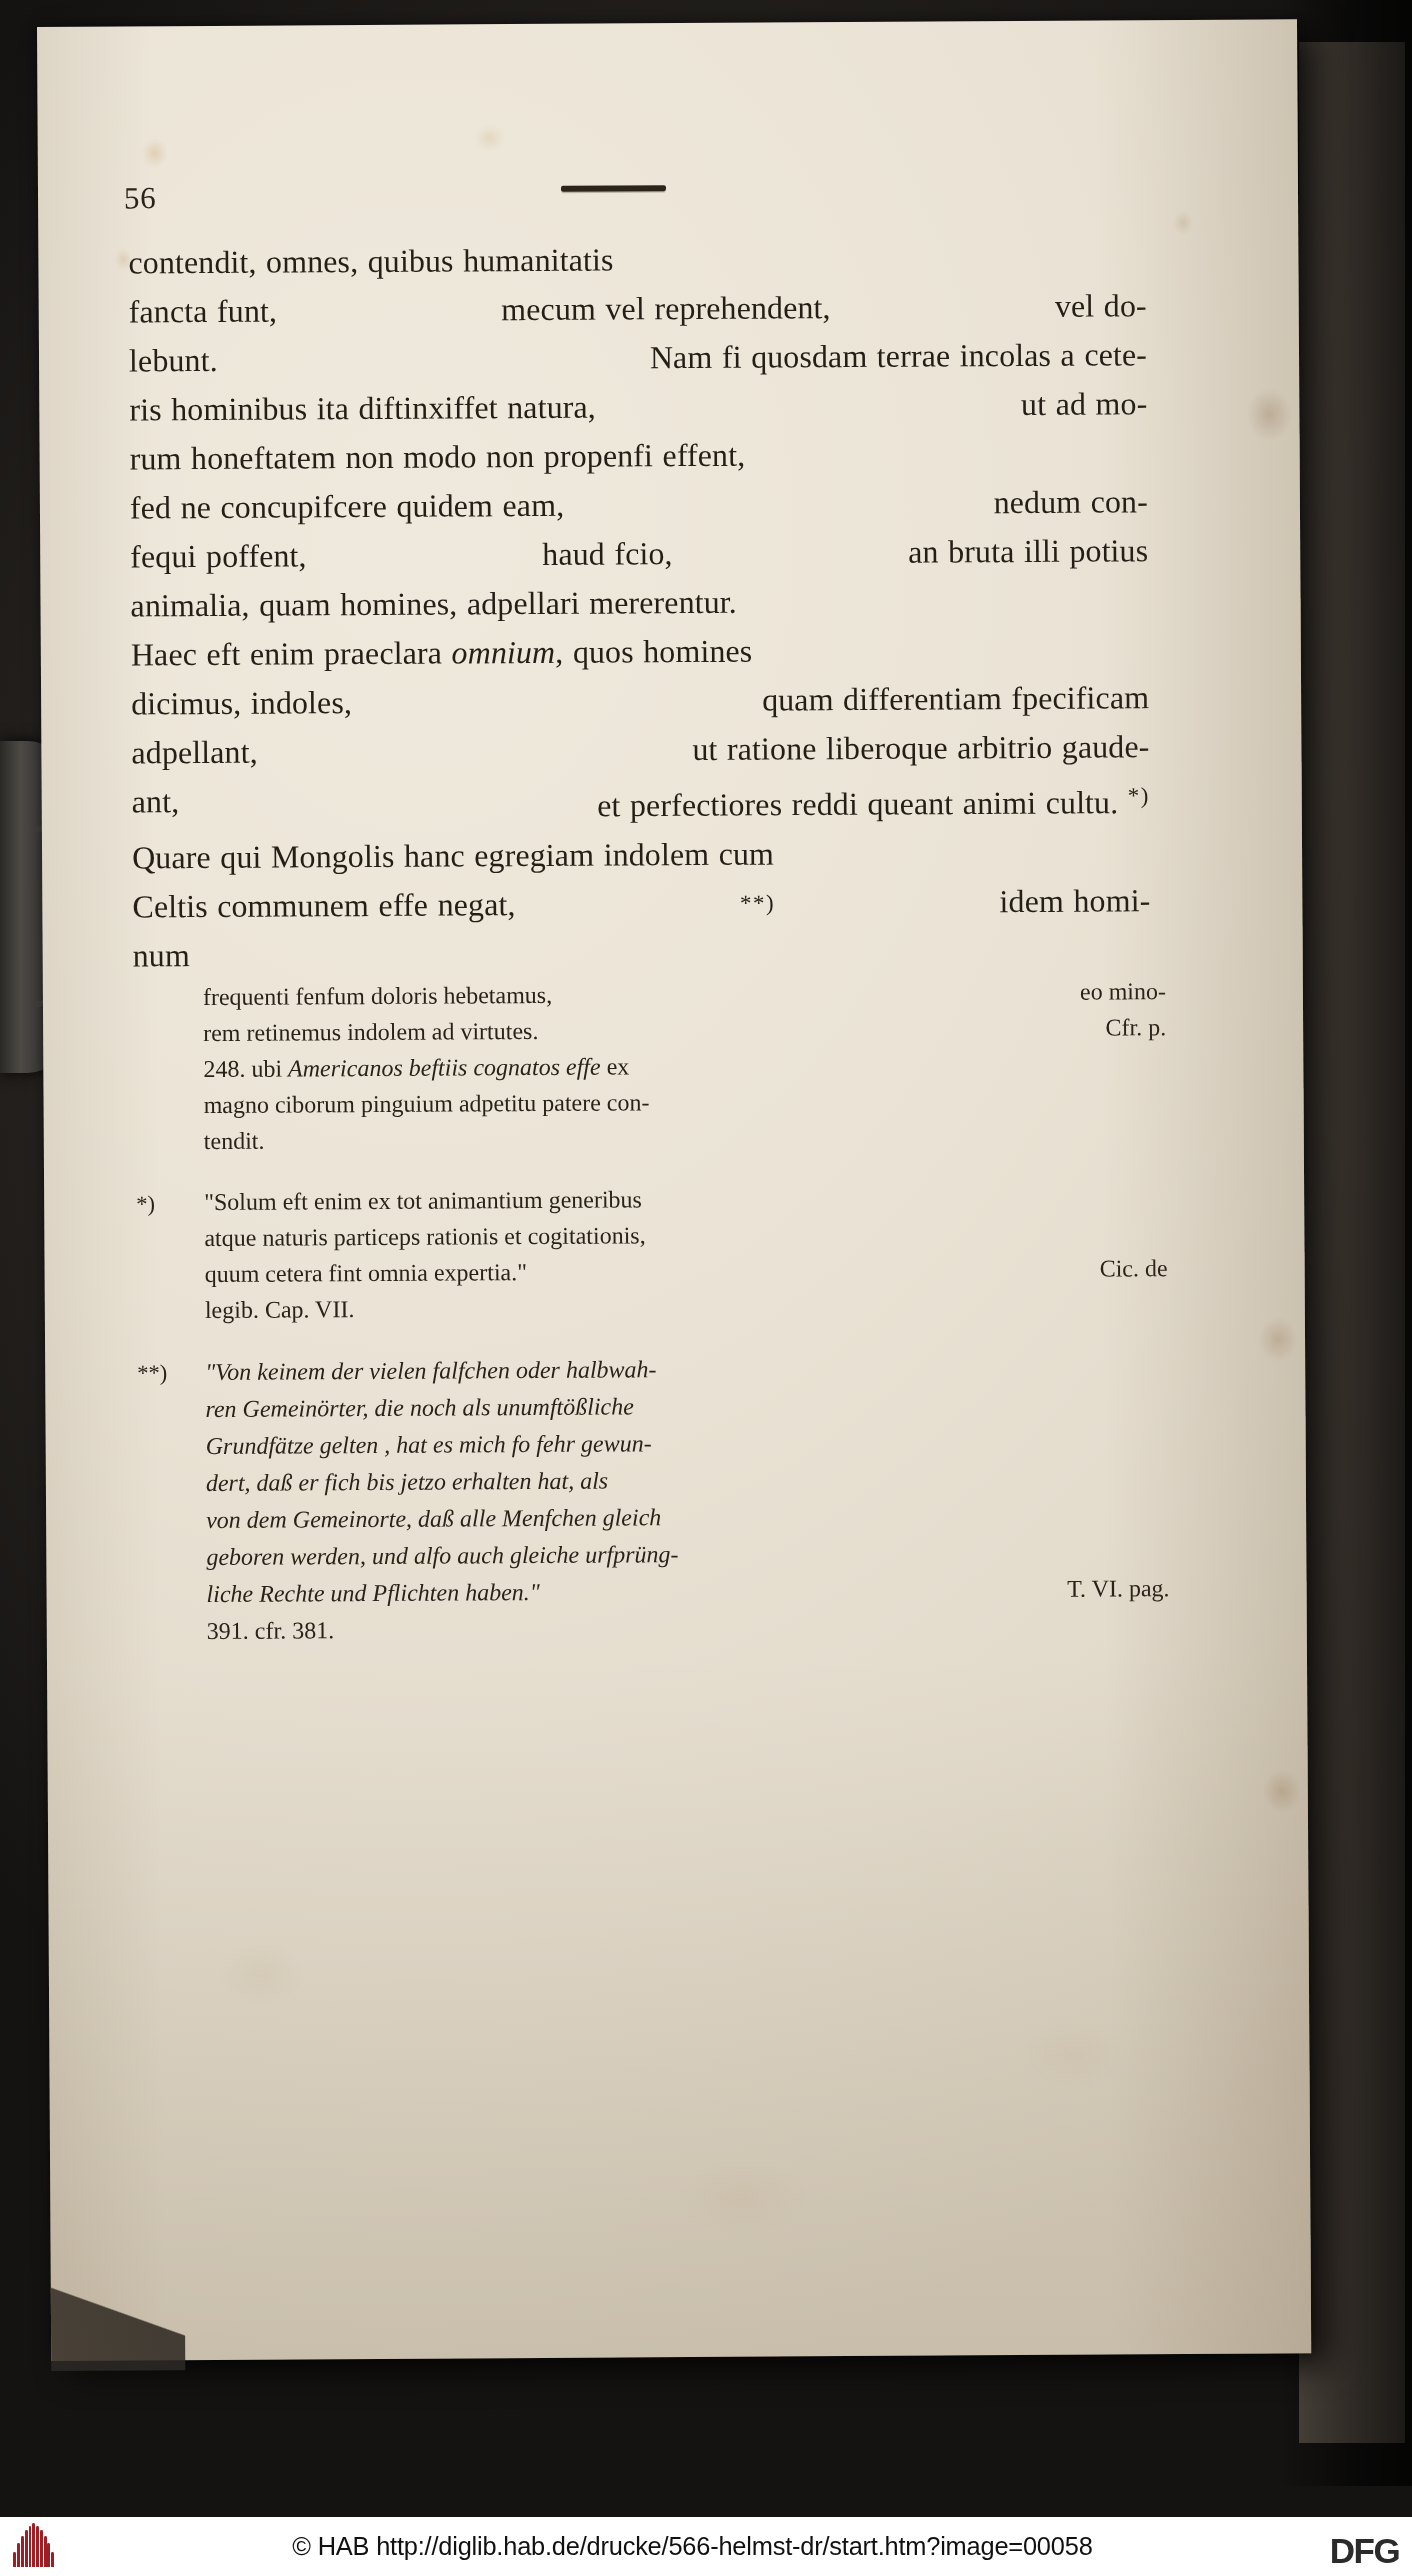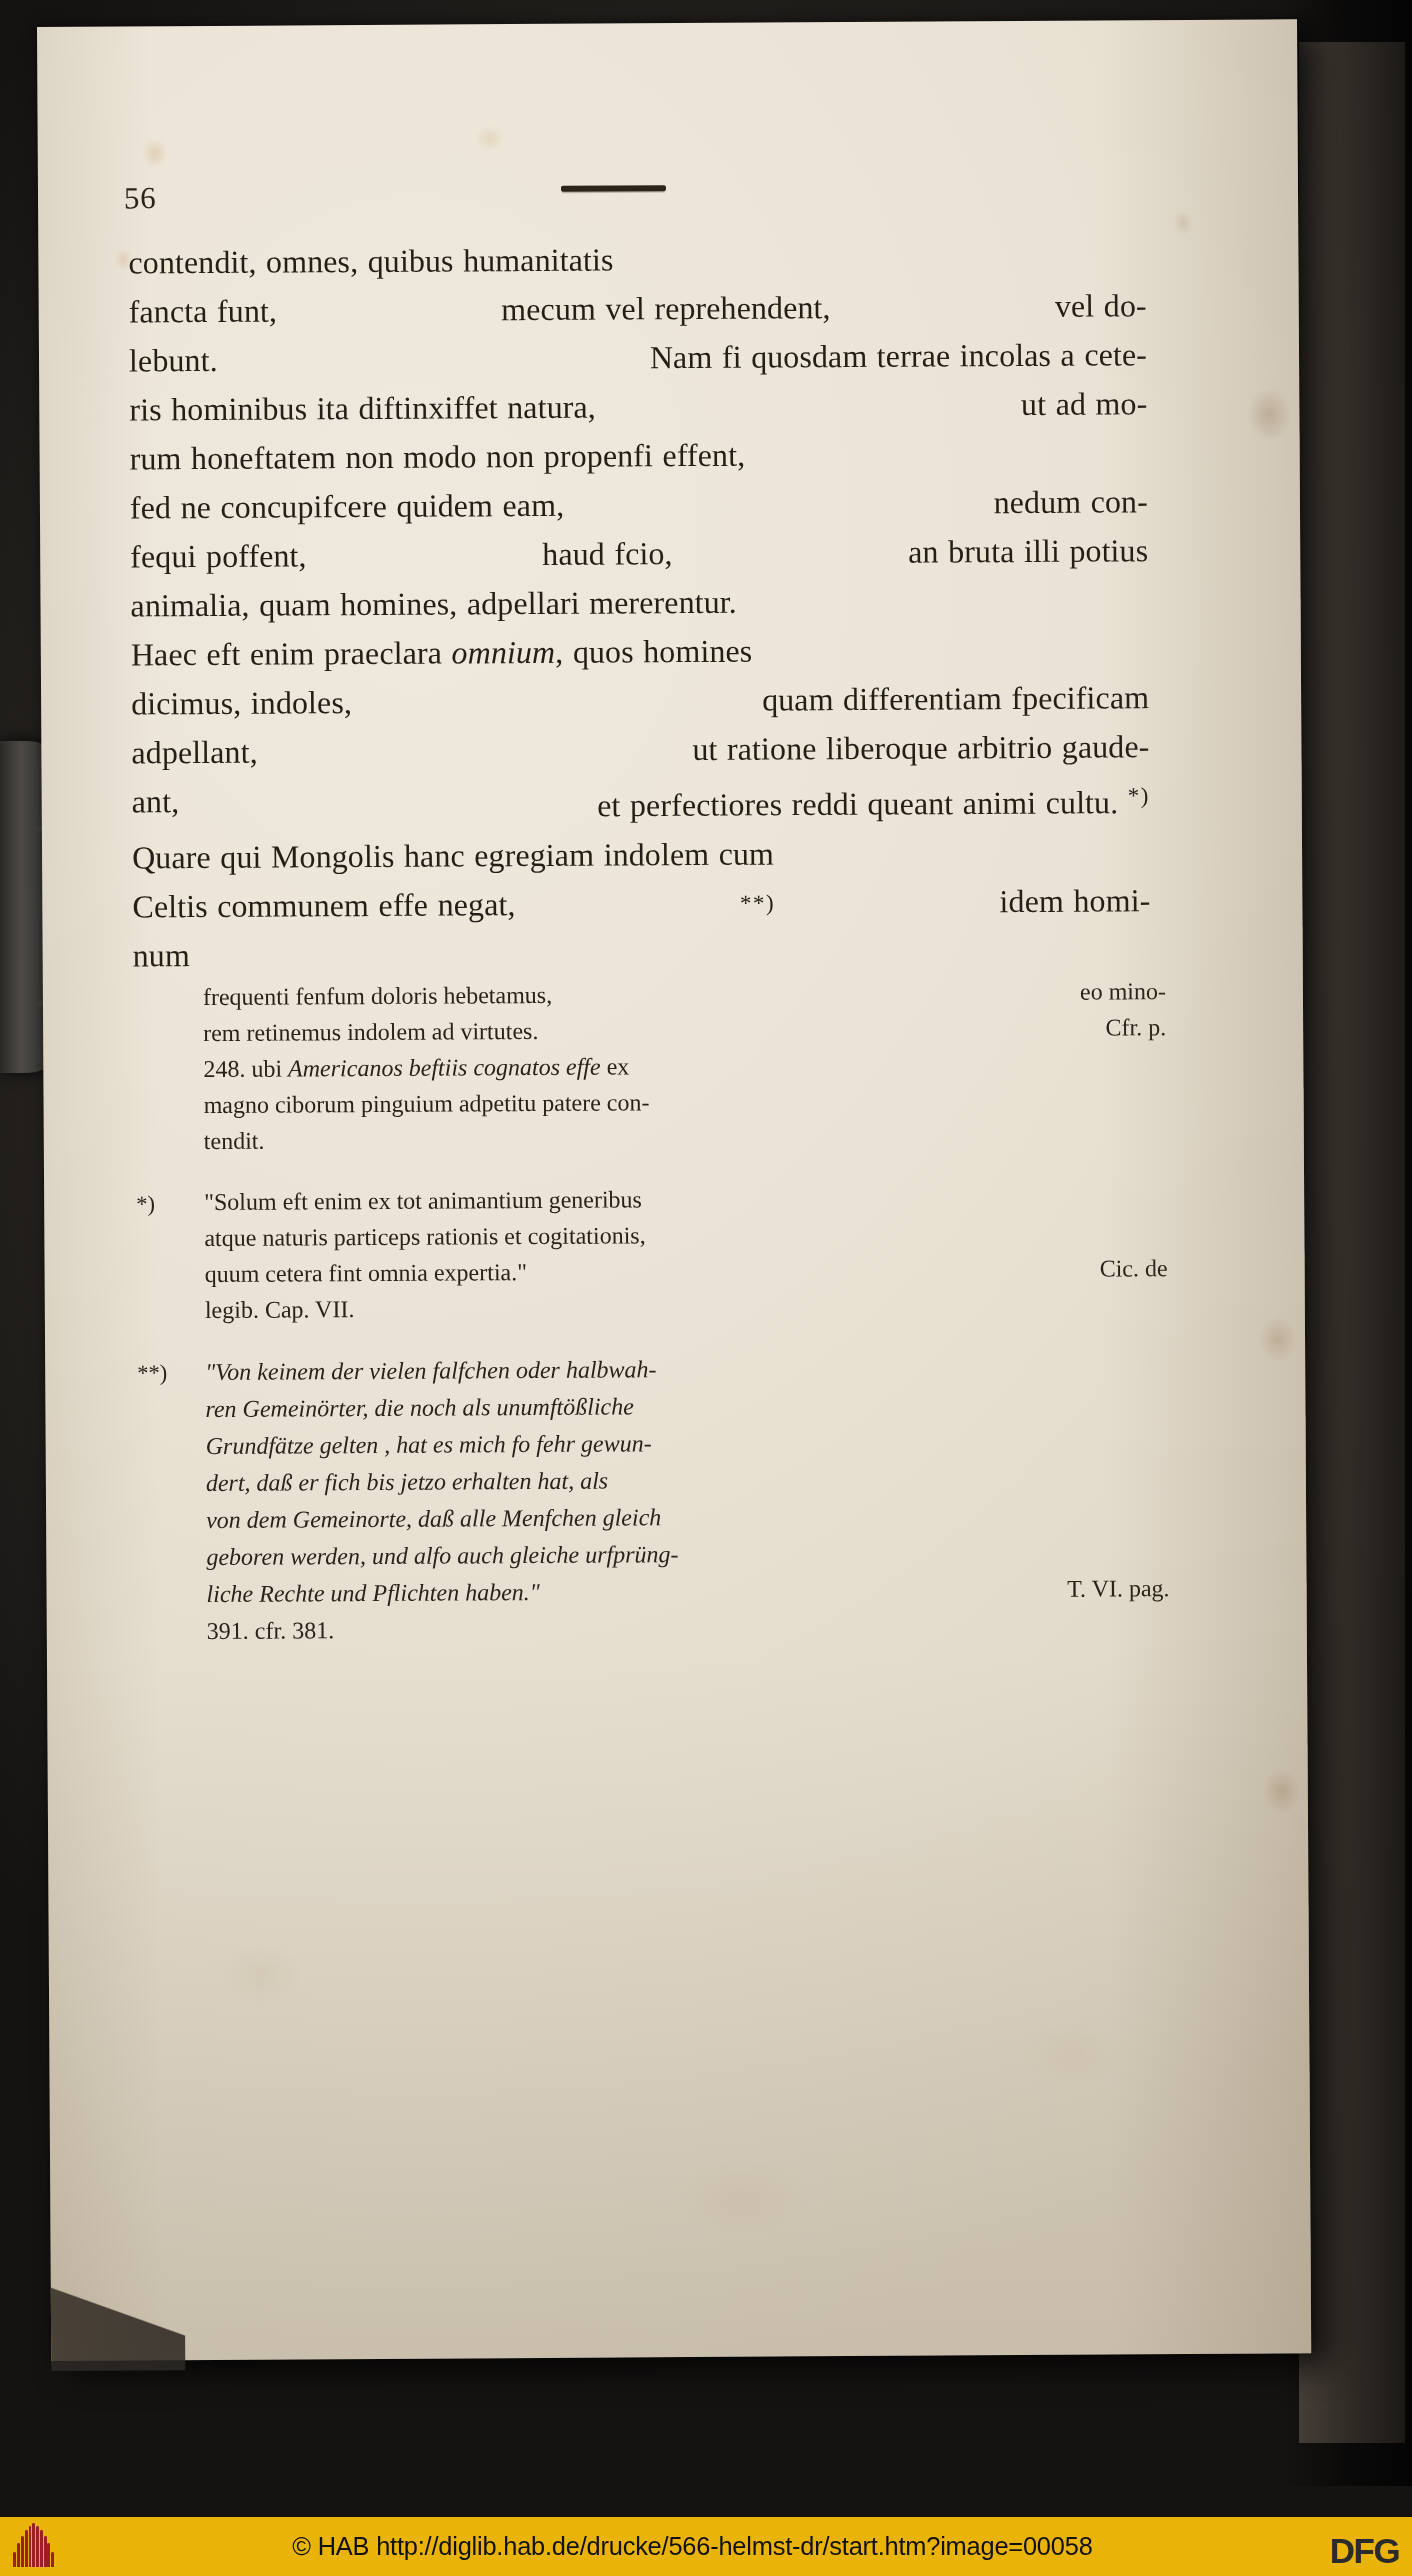--- a/index.html
+++ b/index.html
@@ -92,21 +92,21 @@
   .note{font-size:24px;line-height:36px;margin-bottom:25.4px;display:flex;}
   .note .mark{flex:0 0 68px;font-size:22.6px;padding-top:1.4px;}
   .note .txt{flex:1 1 auto;text-align:justify;text-align-last:left;}
   .note .nl{display:block;white-space:nowrap;}
   .note .nj{display:flex;justify-content:space-between;}
   .note.german .txt{font-style:italic;font-size:24px;line-height:37px;}
   .note.cont{margin-left:68px;}
 
   
   #footer{position:absolute;left:0;top:2517px;width:1412px;height:59px;
-    background:#eab308;display:flex;align-items:center;}
+    background:#ffffff;display:flex;align-items:center;}
   #hab-logo{flex:0 0 auto;margin-left:11.3px;width:44px;height:47px;position:relative;}
   #hab-logo i{position:absolute;bottom:2.8px;width:2.8px;background:#9c1f25;border-radius:1.4px 1.4px 0 0;display:block;}
   #footer-url{flex:1 1 auto;text-align:center;font-family:"Liberation Sans",sans-serif;
     font-size:25.4px;color:#111;letter-spacing:-0.2px;white-space:nowrap;}
   #dfg-logo{flex:0 0 auto;margin-right:12.7px;font-family:"Liberation Sans",sans-serif;
     font-weight:bold;font-size:35px;color:#2b2b2b;letter-spacing:-1.4px;margin-top:9px;}
 </style>
 </head>
 <body>
 

